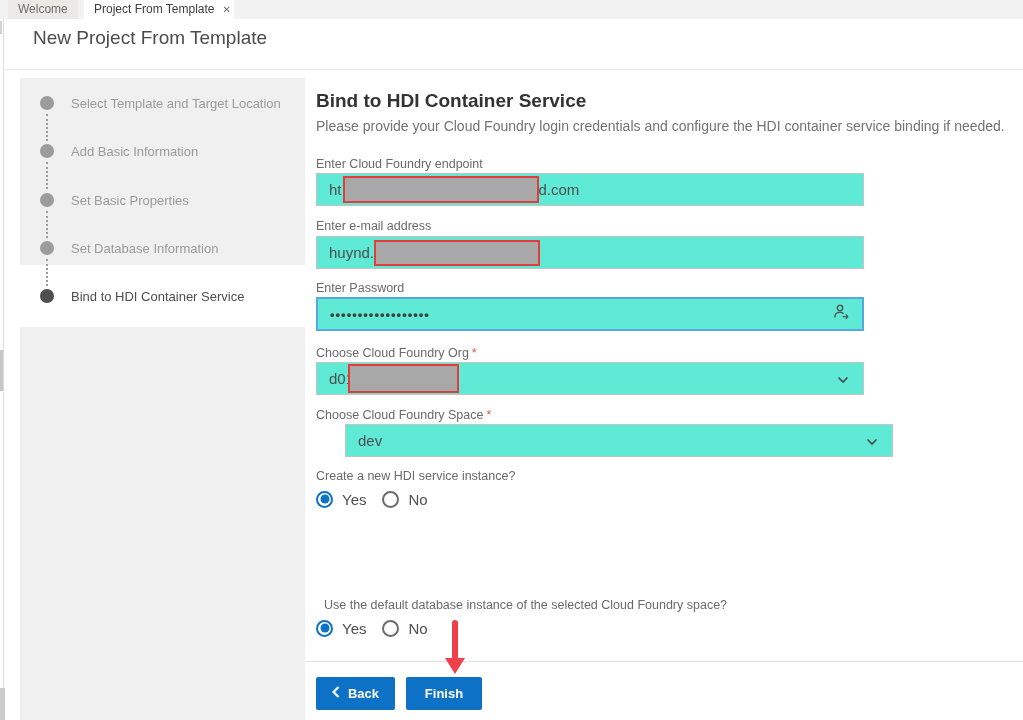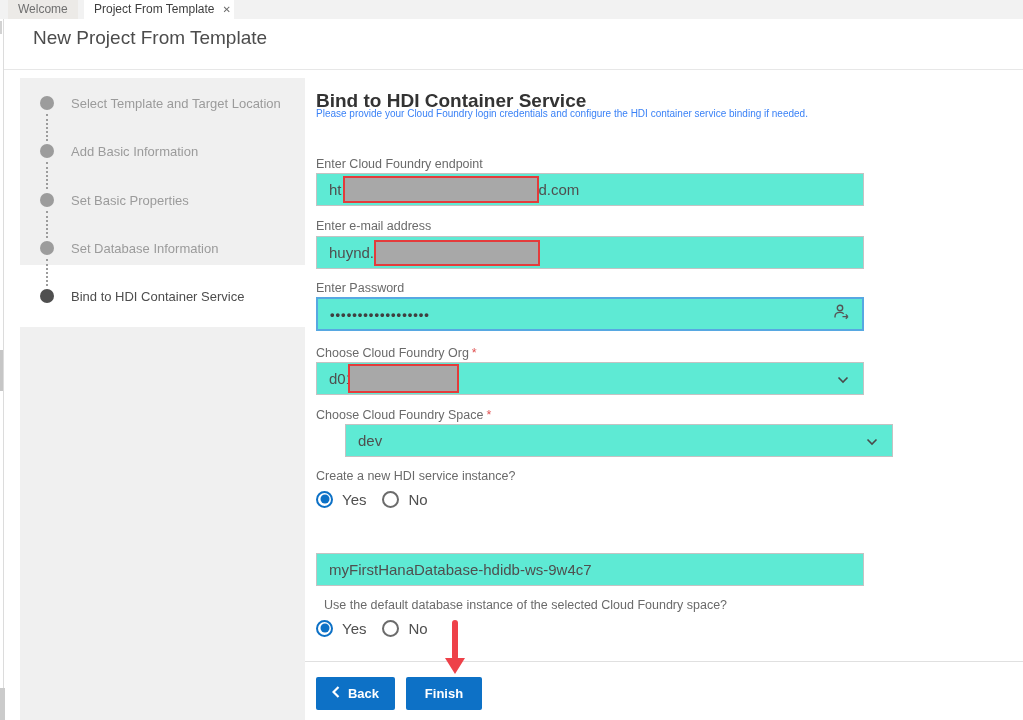--- a/index.html
+++ b/index.html
@@ -30,21 +30,21 @@
   .sidebar-whiteband { position:absolute; left:20px; top:265px; width:285px; height:62px; background:#ffffff; }
   .step { position:absolute; left:40px; height:16px; display:flex; align-items:center; gap:17px; cursor:default; }
   .step .dot { width:14px; height:14px; border-radius:50%; background:#9c9c9c; flex:0 0 auto; }
   .step .lbl { font-size:13px; color:#9b9b9b; white-space:nowrap; }
   .step.active .dot { background:#4f4f4f; }
   .step.active .lbl { color:#4d4d4d; }
   .connector { position:absolute; left:46px; width:0; border-left:2px dotted #9c9c9c; }
 
   
   .form-heading { position:absolute; left:316px; top:90px; font-size:19px; font-weight:600; color:#333; }
-  .form-desc { position:absolute; left:316px; top:108px; font-size:10px; color:#3b82f6; white-space:nowrap; }
+  .form-desc { position:absolute; left:316px; top:118px; font-size:14px; color:#737373; white-space:nowrap; }
   .flabel { position:absolute; left:316px; font-size:12.5px; color:#6a6a6a; white-space:nowrap; }
   .flabel .req { color:#e05252; margin-left:3px; }
   .fbox { position:absolute; left:316px; width:548px; height:33px; background:#5eead4;
           border:1px solid #c3c3c3; display:flex; align-items:center; padding:0 12px; }
   .fbox .val { font-size:15px; color:#4f4f4f; white-space:nowrap; }
   .fbox.focused { border:2px solid #57a8e2; }
   input.fbox { font-family:"Liberation Sans", sans-serif; font-size:15px; color:#4f4f4f; outline:none; display:block; }
   .redact { height:27px; background:#a8a8a8; border:2px solid #e43b3b; flex:0 0 auto; }
   .redact.r-endpoint { width:196px; margin-left:1px; }
   .redact.r-email { width:166px; height:26px; }
@@ -185,21 +185,20 @@
     <span class="radio-opt">
       <span class="radio checked"></span>
       <span class="radio-lbl">Yes</span>
     </span>
     <span class="radio-opt">
       <span class="radio"></span>
       <span class="radio-lbl">No</span>
     </span>
   </div>
 
-  <input class="fbox" style="top: 553px;" type="text" value="myFirstHanaDatabase-hdidb-ws-9w4c7">
 
   <div class="flabel" style="top:598px;margin-left:8px;">Use the default database instance of the selected Cloud Foundry space?</div>
   <div class="radio-row" style="top:619px;">
     <span class="radio-opt">
       <span class="radio checked"></span>
       <span class="radio-lbl">Yes</span>
     </span>
     <span class="radio-opt">
       <span class="radio"></span>
       <span class="radio-lbl">No</span>

